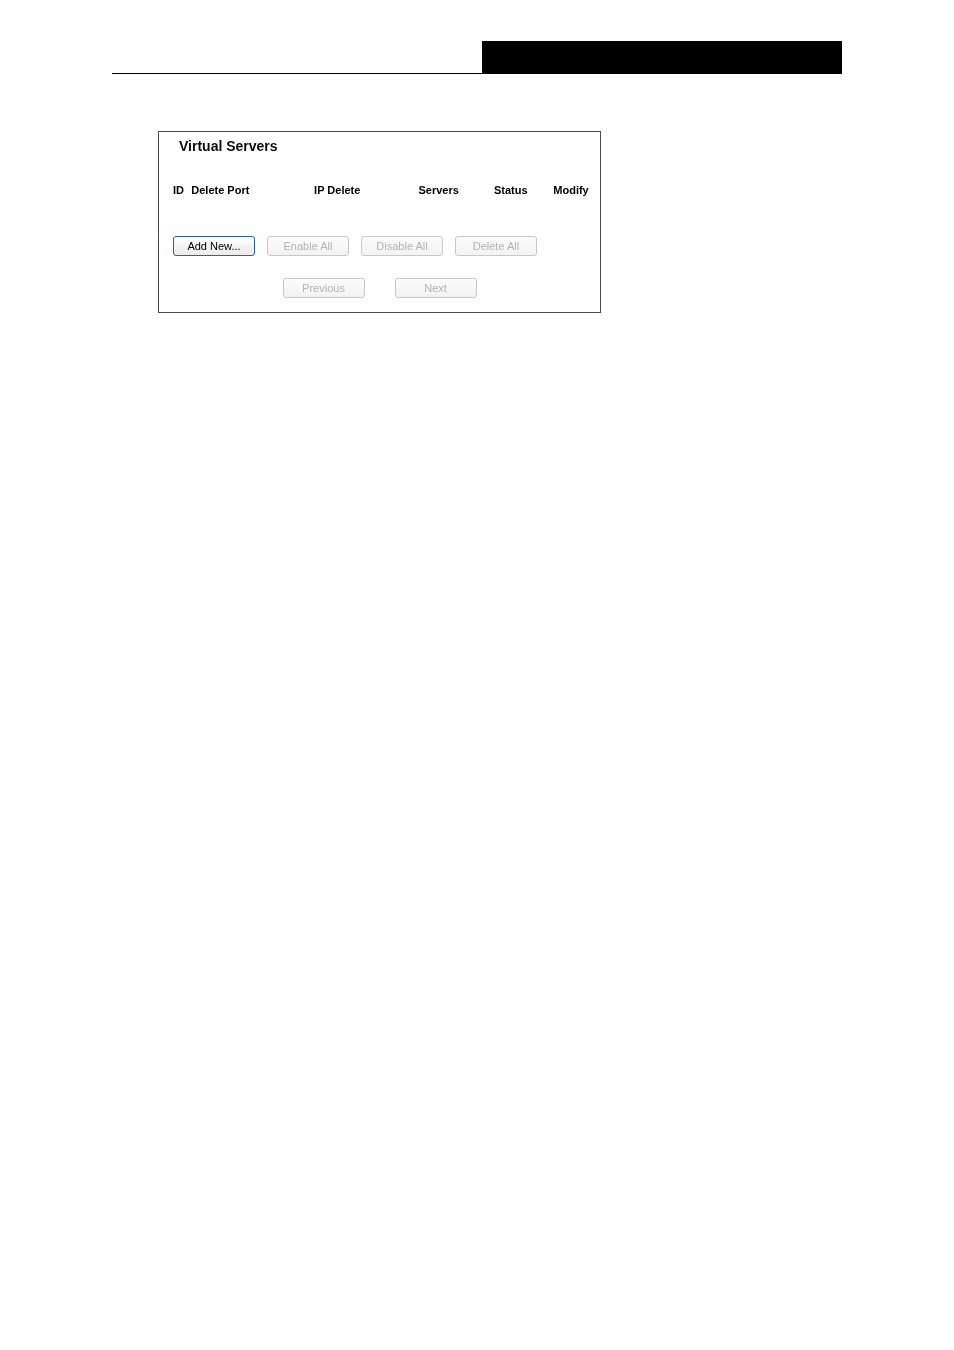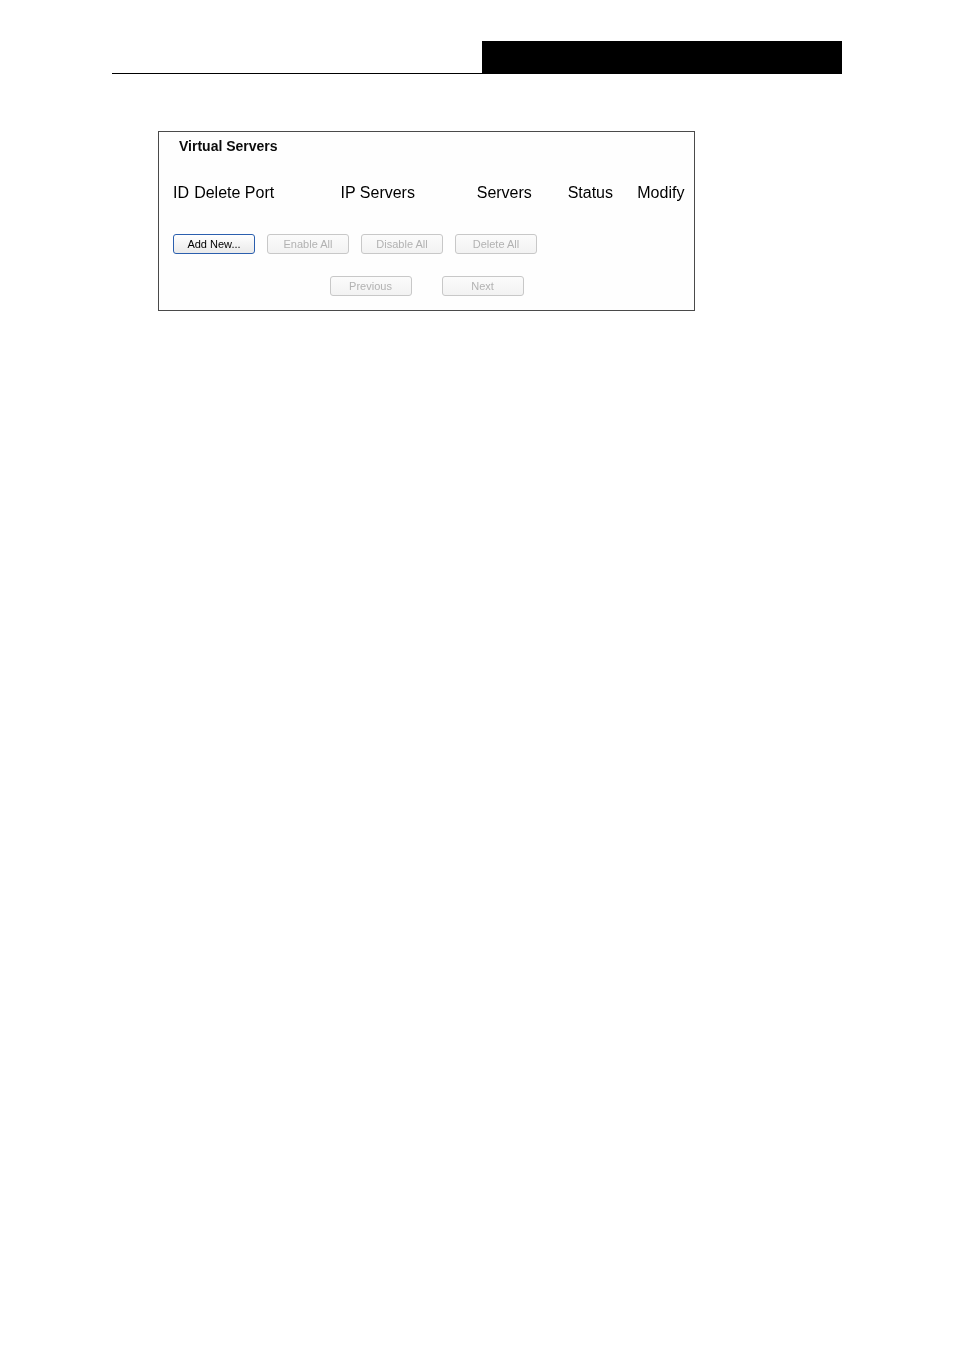--- a/index.html
+++ b/index.html
@@ -19,53 +19,53 @@
     top: 73px;
     left: 112px;
     width: 730px;
     border-top: 1.5px solid #000;
   }
 
   .panel {
     position: absolute;
     top: 131px;
     left: 158px;
-    width: 537px;
+    width: 443px;
     border: 1px solid #4a4a4a;
     background: #fefefe;
     padding-bottom: 10px;
   }
   .panel-title {
     font-family: Arial, Helvetica, sans-serif;
     font-weight: bold;
     font-size: 14px;
     color: #0b0b0b;
     margin-left: 20px;
     margin-top: 6px;
   }
 
   .tbl {
     width: 100%;
     margin-top: 28px;
   }
   .tbl th {
-    font-size: 16px;
-    font-weight: normal;
+    font-size: 11px;
+    font-weight: bold;
     text-align: center;
     color: #000;
   }
   .tbl th.id    { width: 30px; text-align:left; padding-left:12px;}
   .tbl th.port  { width: 100px; text-align:left; padding-left:0;}
   .tbl th.ip    { width: 150px; }
   .tbl th.proto { width: 90px; }
   .tbl th.stat  { width: 72px; }
   .tbl th.mod   { width: 60px; }
 
   .btn-row {
-    margin-top: 30px;
+    margin-top: 38px;
     padding-left: 14px;
     display: flex;
     gap: 12px;
   }
   .btn {
     height: 20px;
     min-width: 82px;
     padding: 0 8px;
     font-size: 11px;
     border: 1px solid #808080;
@@ -91,21 +91,21 @@
 <div class="divider-line"></div>
 
 <div class="panel">
   <div class="panel-title">Virtual Servers</div>
 
   <table class="tbl">
     <thead>
       <tr>
         <th class="id">ID</th>
         <th class="port">Delete Port</th>
-        <th class="ip">IP Servers</th>
+        <th class="ip">IP Delete</th>
         <th class="proto">Servers</th>
         <th class="stat">Status</th>
         <th class="mod">Modify</th>
       </tr>
     </thead>
   </table>
 
   <div class="btn-row">
     <button class="btn active">Add New...</button>
     <button class="btn disabled">Enable All</button>

